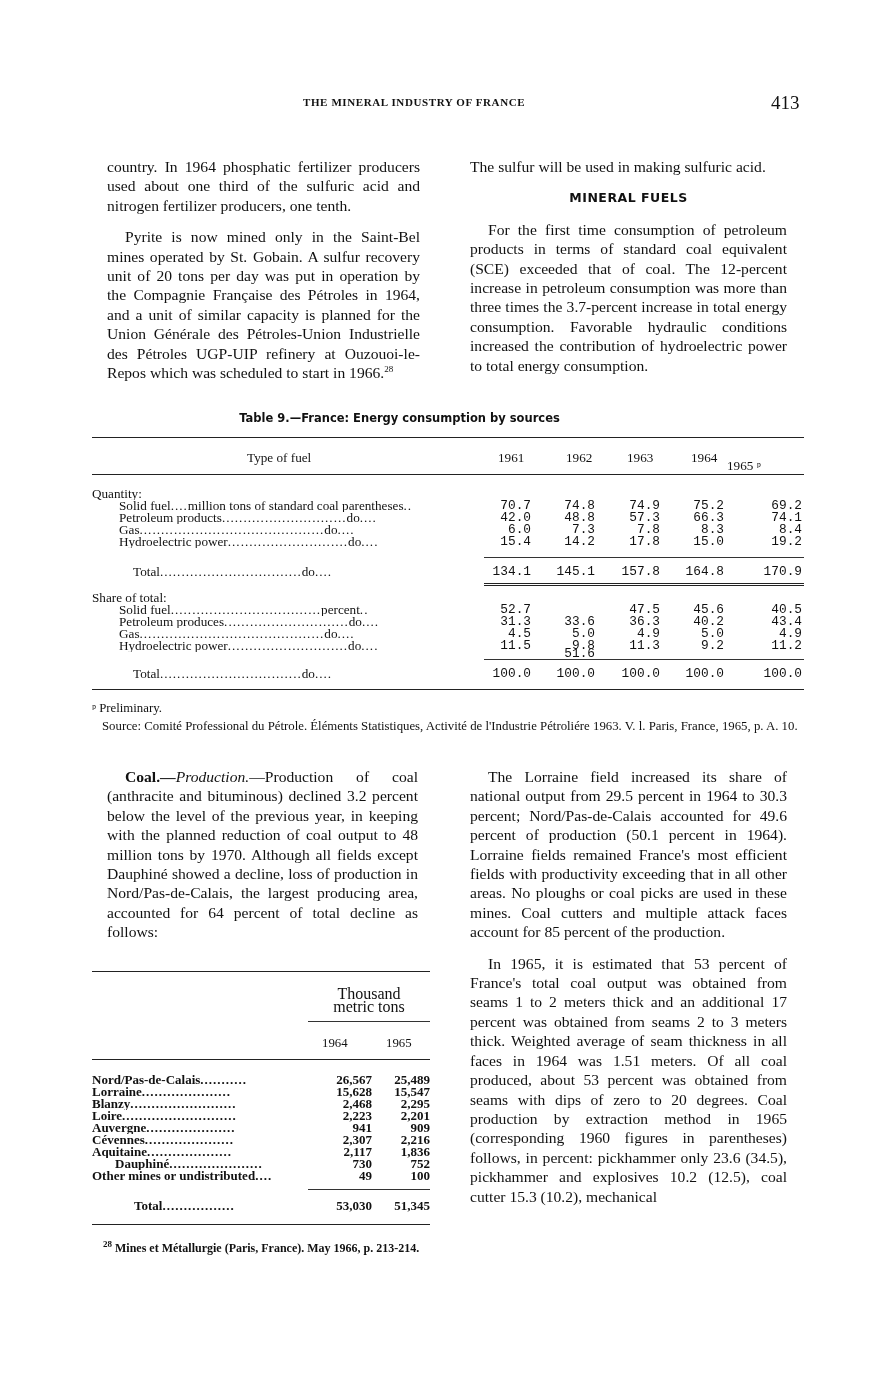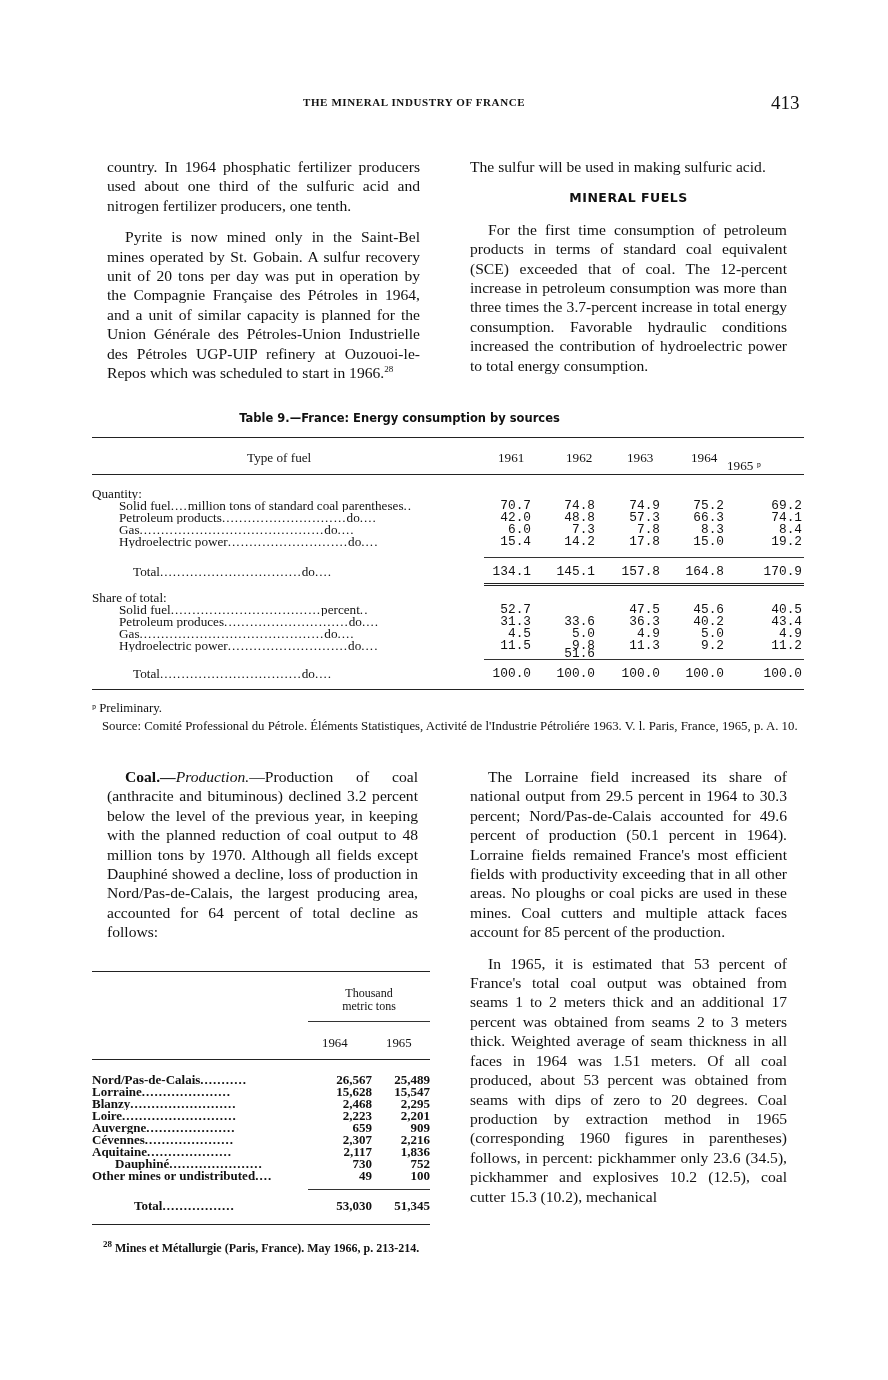--- a/index.html
+++ b/index.html
@@ -168,21 +168,21 @@
 <div class="notes">
   <p>ᵖ Preliminary.</p>
   <p style="text-indent:10px; margin-top:4px;">Source: Comité Professional du Pétrole. Éléments Statistiques, Activité de l'Industrie Pétroliére 1963. V. l. Paris, France, 1965, p. A. 10.</p>
 </div>
 
 <div class="col col-l-bot">
   <p class="ind"><b>Coal.—</b><i>Production.</i><span>—Production of coal (anthracite and bituminous) declined 3.2 percent below the level of the previous year, in keeping with the planned reduction of coal output to 48 million tons by 1970. Although all fields except Dauphiné showed a decline, loss of production in Nord/Pas-de-Calais, the largest producing area, accounted for 64 percent of total decline as follows:</span></p>
 </div>
 
 <div class="rule" style="top:971px; left:92px; width:338px;"></div>
-<div class="tbl" style="top:987px; left:308px; width:122px; text-align:center; font-size:12px; line-height:13px;">
+<div class="tbl" style="top:987px; left:308px; width:122px; text-align:center; font-size:16px; line-height:13px;">
   <div>Thousand</div>
   <div>metric tons</div>
 </div>
 <div class="rule thin" style="top:1021px; left:308px; width:122px;"></div>
 <div class="tbl" style="top:1037px; left:322px; font-size:12.8px;">1964</div>
 <div class="tbl" style="top:1037px; left:386px; font-size:12.8px;">1965</div>
 <div class="rule" style="top:1059px; left:92px; width:338px;"></div>
 
 <div class="ct-row" style="top:1074px;">
   <span class="label" style="width:215px;"><span>Nord/Pas-de-Calais</span><span class="dots">...........</span></span>
@@ -199,21 +199,21 @@
   <span class="num" style="left:228px;">2,468</span>
   <span class="num" style="left:286px;">2,295</span>
 </div>
 <div class="ct-row" style="top:1110px;">
   <span class="label" style="width:215px;"><span>Loire</span><span class="dots">...........................</span></span>
   <span class="num" style="left:228px;">2,223</span>
   <span class="num" style="left:286px;">2,201</span>
 </div>
 <div class="ct-row" style="top:1122px;">
   <span class="label" style="width:215px;"><span>Auvergne</span><span class="dots">.....................</span></span>
-  <span class="num" style="left:228px;">659</span>
+  <span class="num" style="left:228px;">941</span>
   <span class="num" style="left:286px;">909</span>
 </div>
 <div class="ct-row" style="top:1134px;">
   <span class="label" style="width:215px;"><span>Cévennes</span><span class="dots">.....................</span></span>
   <span class="num" style="left:228px;">2,307</span>
   <span class="num" style="left:286px;">2,216</span>
 </div>
 <div class="ct-row" style="top:1146px;">
   <span class="label" style="width:215px;"><span>Aquitaine</span><span class="dots">....................</span></span>
   <span class="num" style="left:228px;">2,117</span>

